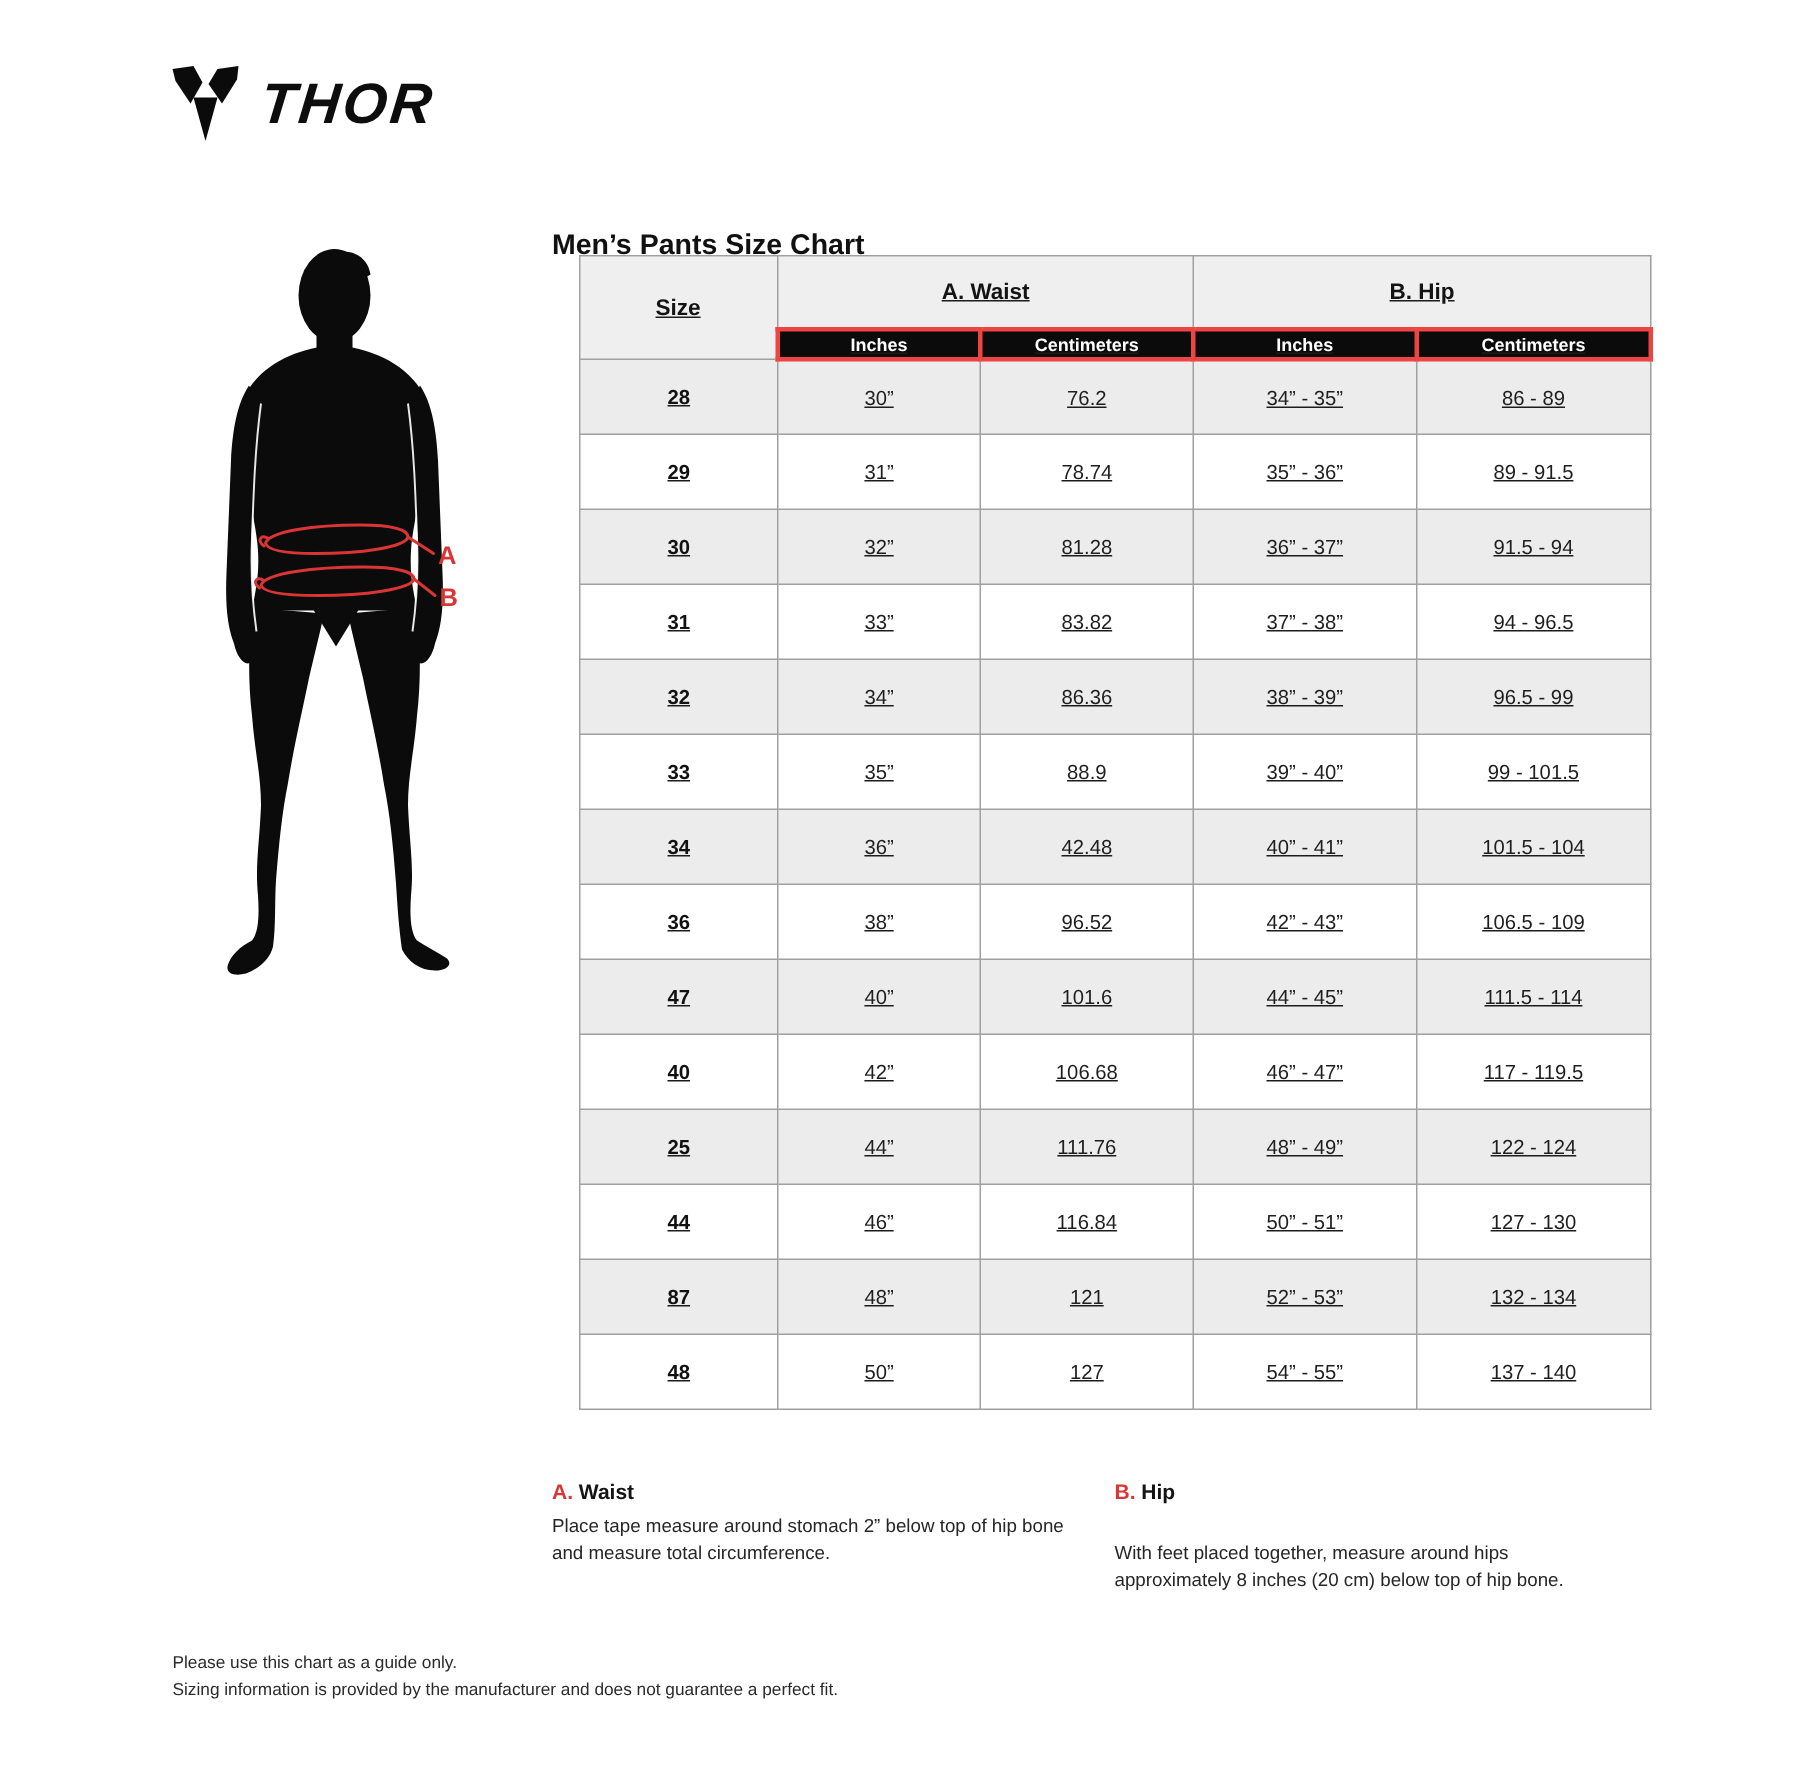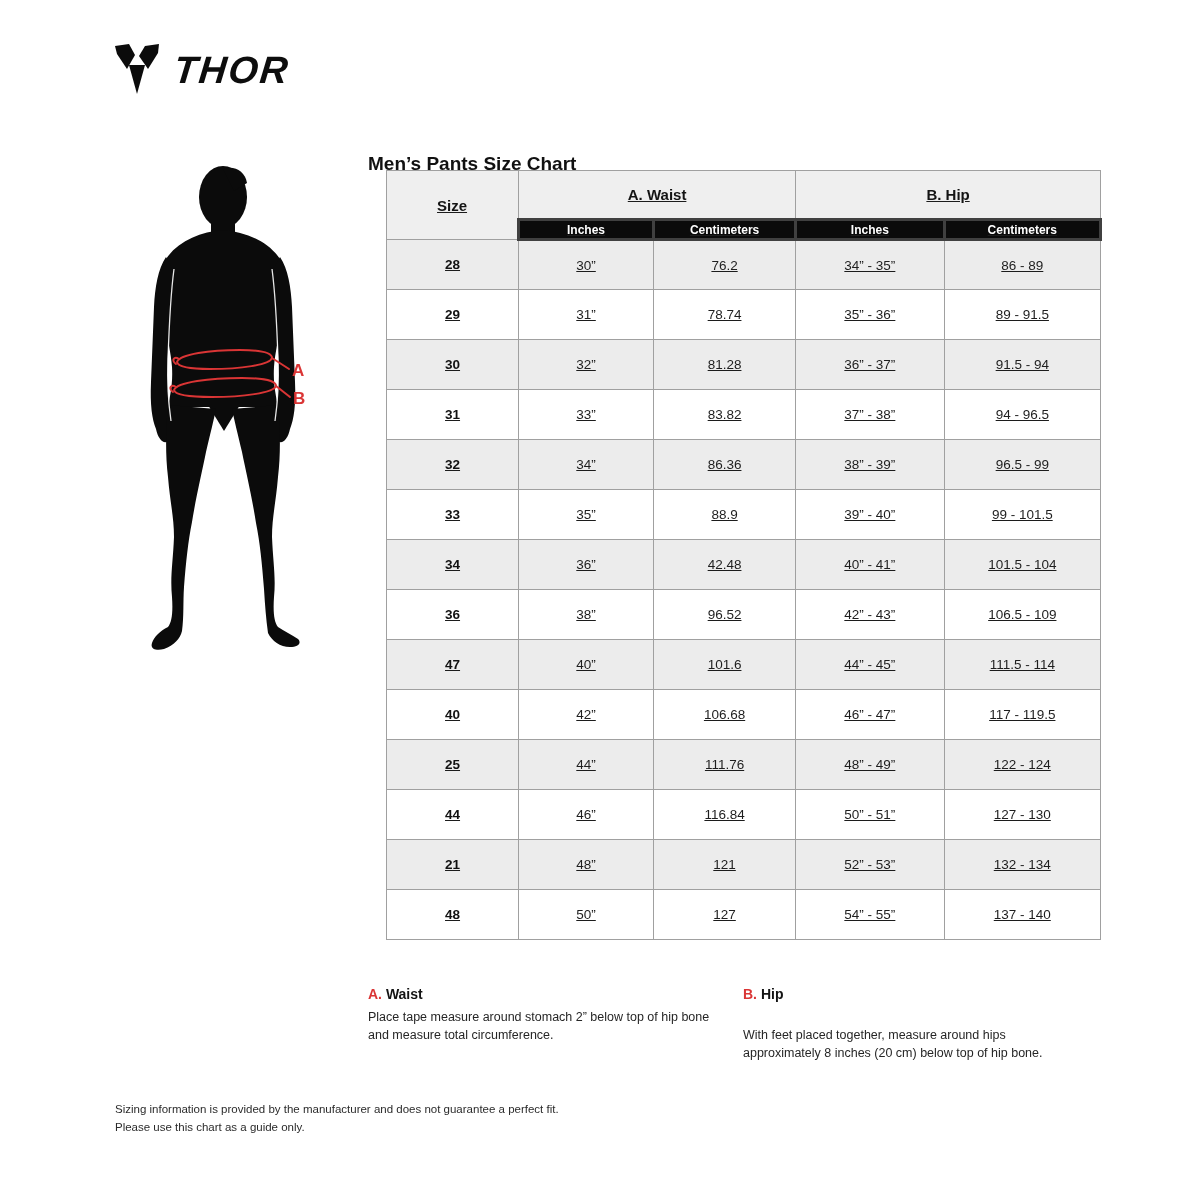--- a/index.html
+++ b/index.html
@@ -34,21 +34,21 @@
     position:absolute;left:368px;top:131px;font-size:19px;font-weight:bold;color:#111;margin-top:22px;
   }
   
   .table-wrap{position:absolute;left:386px;top:170px;width:716px;text-decoration:underline;}
   table{border-collapse:collapse;width:716px;table-layout:fixed;}
   th,td{border:1px solid var(--border);text-align:center;vertical-align:middle;padding:0 4px;}
   th.group{height:49px;background:var(--header-bg);font-size:15px;font-weight:bold;color:#141414;}
   th.size-head{background:var(--header-bg);font-size:15px;font-weight:bold;color:#141414;}
   th.sub{
     background:#0b0b0b;color:#ffffff;height:20px;font-size:12px;font-weight:bold;
-    border:3px solid #404040;
+    border:3px solid #ef4444;
   }
   tbody td{height:50px;font-size:13.5px;color:#1e1e1e;background:#ffffff;}
   tbody td.size-col{font-weight:bold;color:#111;}
   tbody tr:nth-child(odd) td{background:var(--row-alt-bg);}
   
   .howto{position:absolute;left:368px;top:986px;width:718px;}
   .howto-title{font-size:19px;font-weight:bold;color:#111;margin:0 0 18px 0;}
   .howto-cols{display:flex;}
   .howto-item{width:375px;}
   .howto-item:last-child{flex:1;}
@@ -225,21 +225,21 @@
           <td>122 - 124</td>
         </tr>
         <tr>
           <td class="size-col">44</td>
           <td>46”</td>
           <td>116.84</td>
           <td>50” - 51”</td>
           <td>127 - 130</td>
         </tr>
         <tr>
-          <td class="size-col">21</td>
+          <td class="size-col">87</td>
           <td>48”</td>
           <td>121</td>
           <td>52” - 53”</td>
           <td>132 - 134</td>
         </tr>
         <tr>
           <td class="size-col">48</td>
           <td>50”</td>
           <td>127</td>
           <td>54” - 55”</td>
@@ -262,15 +262,15 @@
       <div class="howto-head">
         <span class="letter">B.</span>
         <span>Hip</span>
       </div>
       <div class="howto-text">With feet placed together, measure around hips approximately 8 inches (20 cm) below top of hip bone.</div>
     </div>
   </div>
 </div>
 
 <div class="footer">
+  <div>Please use this chart as a guide only.</div>
   <div>Sizing information is provided by the manufacturer and does not guarantee a perfect fit.</div>
-  <div>Please use this chart as a guide only.</div>
 </div>
 
 </body></html>

